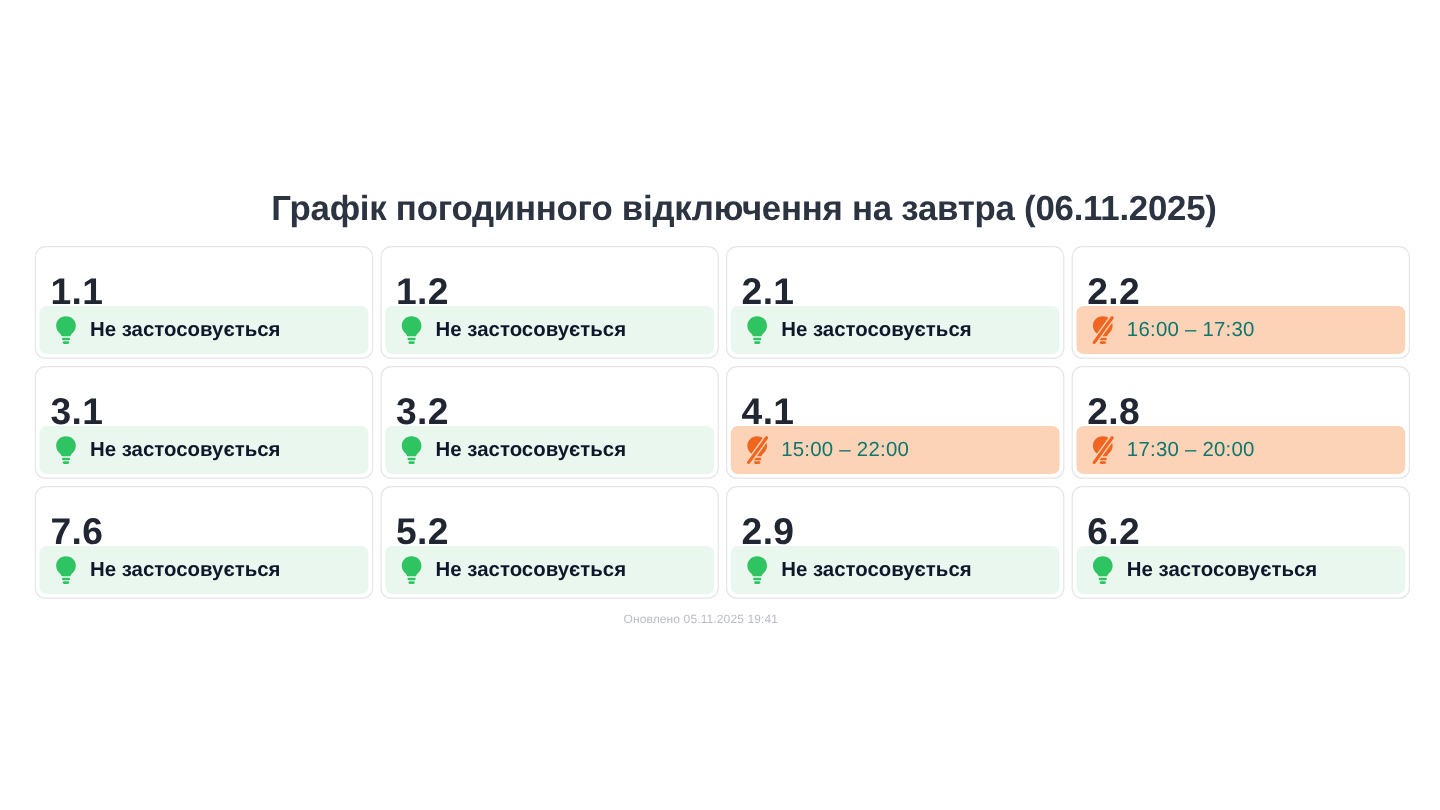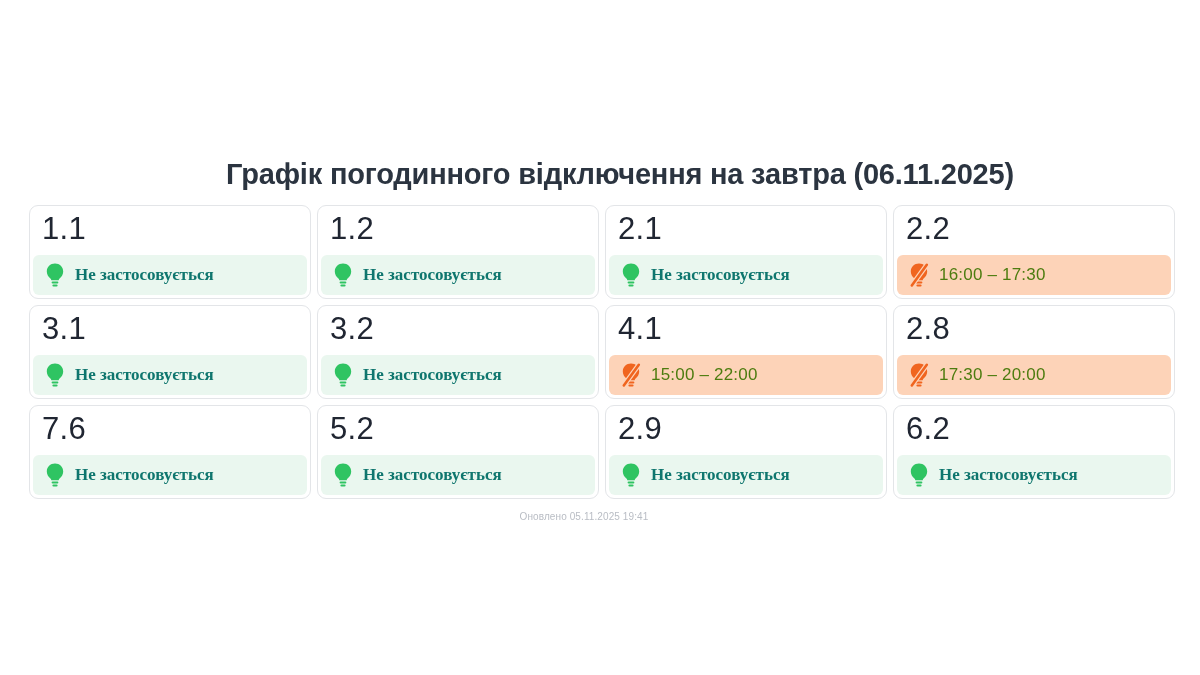--- a/index.html
+++ b/index.html
@@ -46,24 +46,24 @@
     position: relative;
     box-sizing: border-box;
     height: 94px;
     background: #ffffff;
     border: 1px solid #e3e5e8;
     border-radius: 9px;
     overflow: hidden;
   }
   .card-number {
     position: absolute;
-    top: 5px;
+    top: 19px;
     left: 12px;
     font-size: 31px;
-    font-weight: 400;
+    font-weight: 700;
     color: #202632;
     line-height: 1.15;
     letter-spacing: 0.3px;
     text-align: center;
   }
   .status-bar {
     position: absolute;
     left: 3px;
     right: 3px;
     bottom: 3px;
@@ -85,26 +85,25 @@
     width: 22px;
     height: 26px;
     margin-right: 9px;
     display: block;
   }
   .status-text {
     font-size: 17px;
     white-space: nowrap;
   }
   .status-bar.ok .status-text {
+    color: #0f172a;
+    font-weight: 600;
+  }
+  .status-bar.outage .status-text {
     color: #0f766e;
-    font-weight: 600;
-    font-family: Liberation Serif, serif;
-  }
-  .status-bar.outage .status-text {
-    color: #4d7c0f;
     font-weight: 400;
     letter-spacing: 0.2px;
   }
   .footer-note {
     position: absolute;
     top: 511px;
     left: 0;
     width: 1168px;
     text-align: center;
     font-size: 10px;

